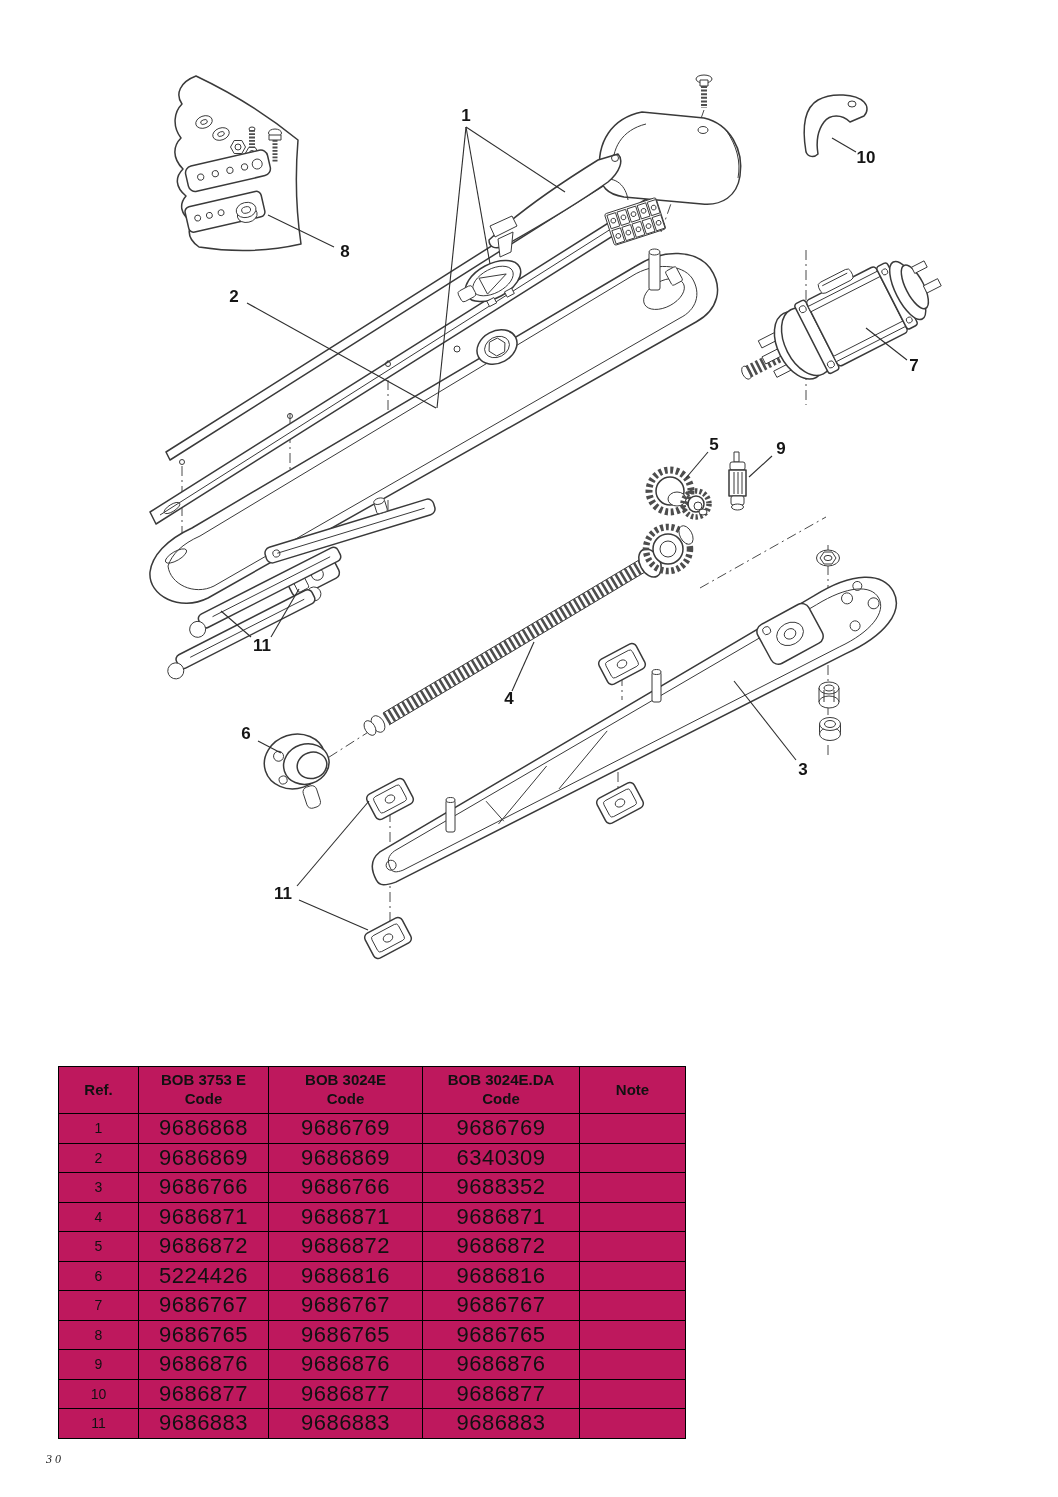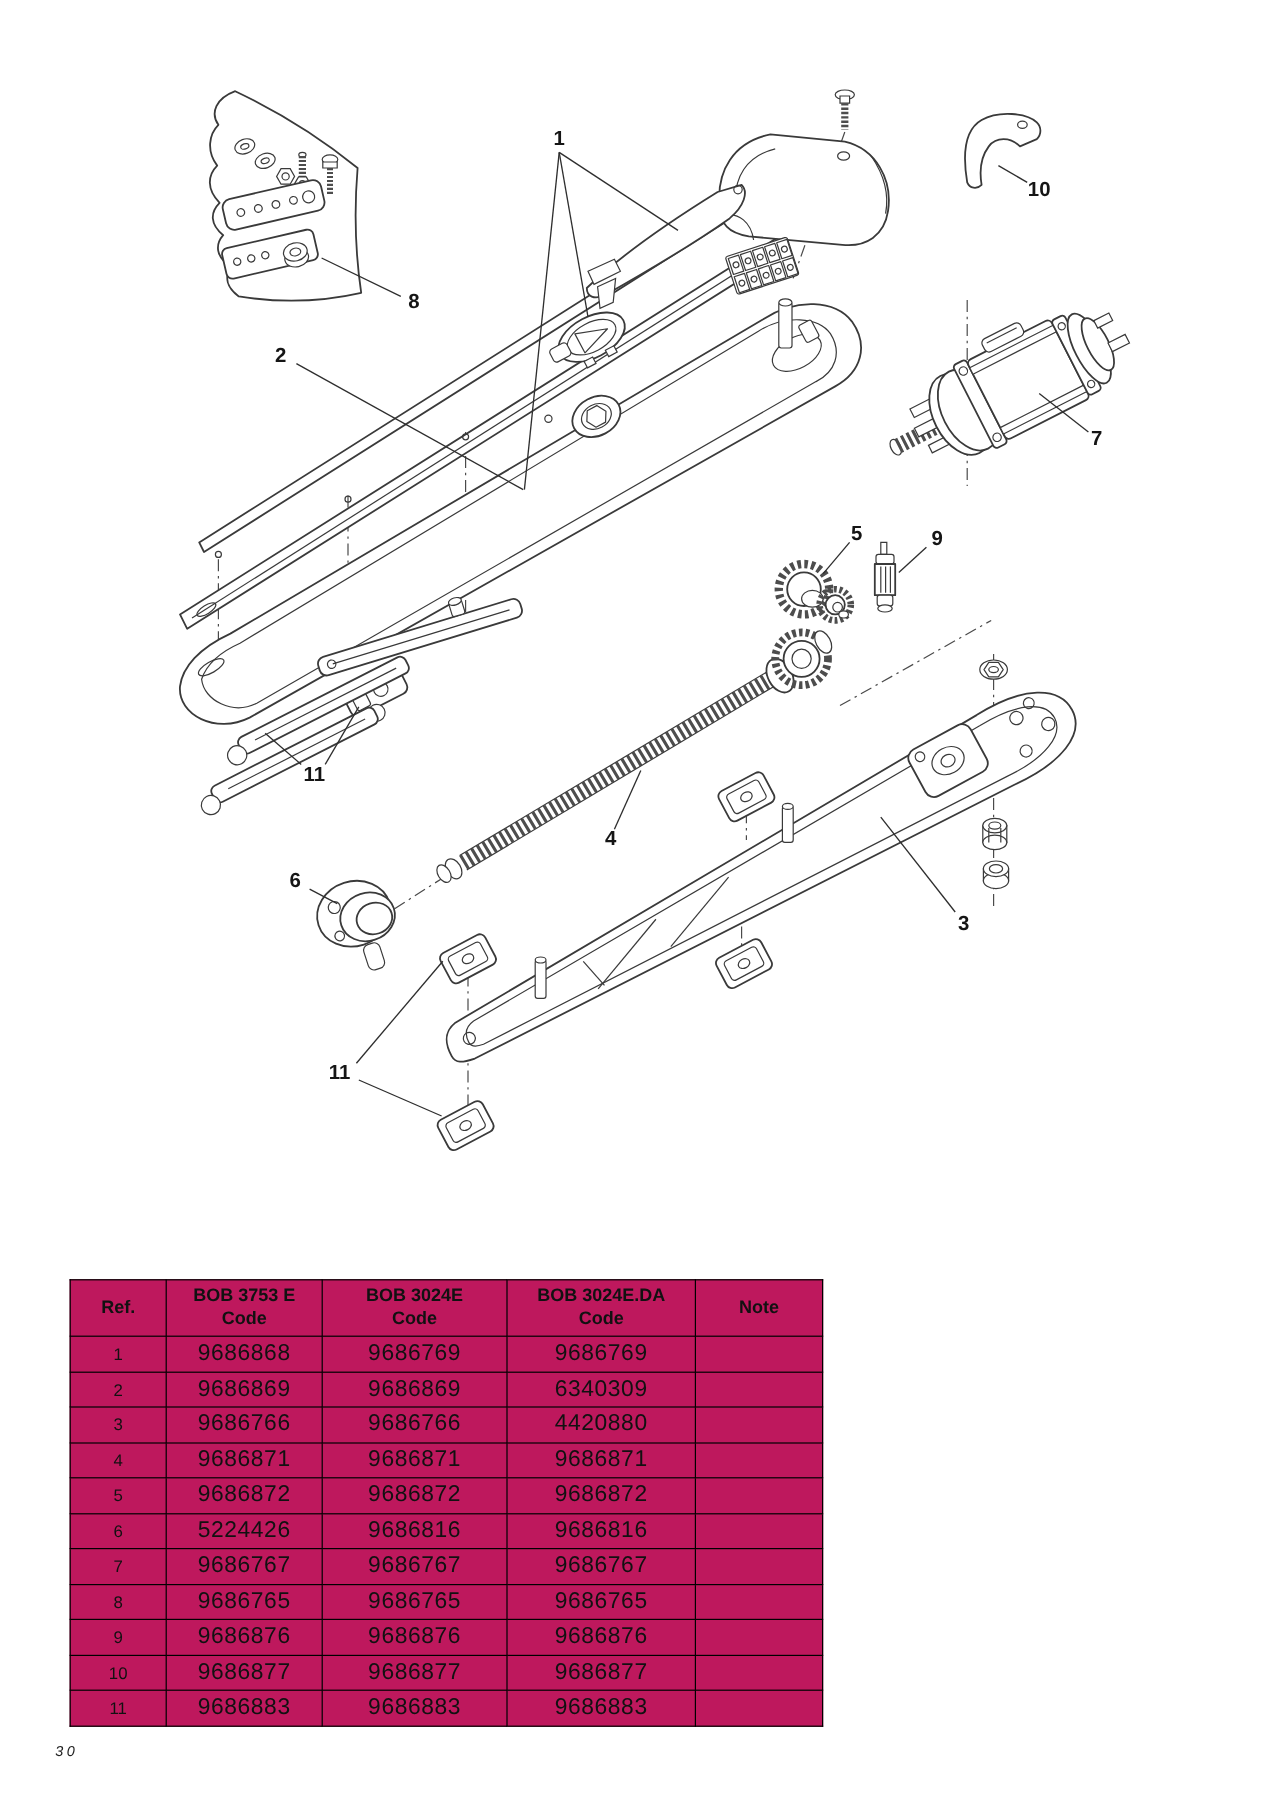--- a/index.html
+++ b/index.html
@@ -16,25 +16,25 @@
   .leader{stroke:#2e2e2e;stroke-width:1.1;fill:none;}
   .callout-layer{position:absolute;left:0;top:0;width:1058px;height:1040px;pointer-events:none;}
   .callout{position:absolute;transform:translate(-50%,-50%);font-weight:bold;font-size:17px;color:#151515;}
   
   .parts-table{position:absolute;left:58px;top:1066px;width:627px;border-collapse:collapse;
                table-layout:fixed;background:#be185d;}
   .parts-table th,.parts-table td{border:1.6px solid #000;padding:0;text-align:center;vertical-align:middle;}
   .parts-table thead th{height:46px;font-size:15px;font-weight:bold;line-height:1.25;}
   .parts-table tbody td{height:28.5px;}
   .parts-table td.ref-cell{font-size:14px;}
-  .parts-table td.code-cell{font-size:19px;letter-spacing:.5px;}
+  .parts-table td.code-cell{font-size:22px;letter-spacing:.5px;}
   .parts-table td.note-cell{font-size:14px;}
   .l2:empty{display:none;}
   .page-num{position:absolute;left:46px;top:1452px;font-size:12px;font-style:italic;
-            letter-spacing:3px;color:#222;}
+            letter-spacing:3px;color:#222;font-family:Liberation Serif, serif;}
 </style>
 </head>
 <body>
 
 <div class="page">
 
 <svg width="1058" height="1040" viewBox="0 0 1058 1040">
 
   <g class="dashdot">
     <line x1="182" y1="466" x2="182" y2="583"></line>
@@ -407,21 +407,21 @@
           <td class="ref-cell">2</td>
           <td class="code-cell">9686869</td>
           <td class="code-cell">9686869</td>
           <td class="code-cell">6340309</td>
           <td class="note-cell"></td>
         </tr>
         <tr>
           <td class="ref-cell">3</td>
           <td class="code-cell">9686766</td>
           <td class="code-cell">9686766</td>
-          <td class="code-cell">4420880</td>
+          <td class="code-cell">9688352</td>
           <td class="note-cell"></td>
         </tr>
         <tr>
           <td class="ref-cell">4</td>
           <td class="code-cell">9686871</td>
           <td class="code-cell">9686871</td>
           <td class="code-cell">9686871</td>
           <td class="note-cell"></td>
         </tr>
         <tr>

